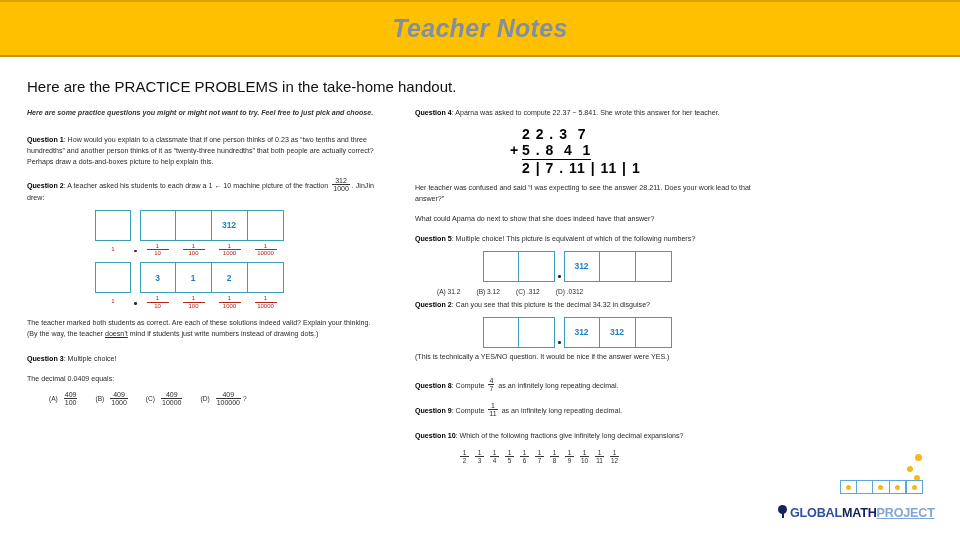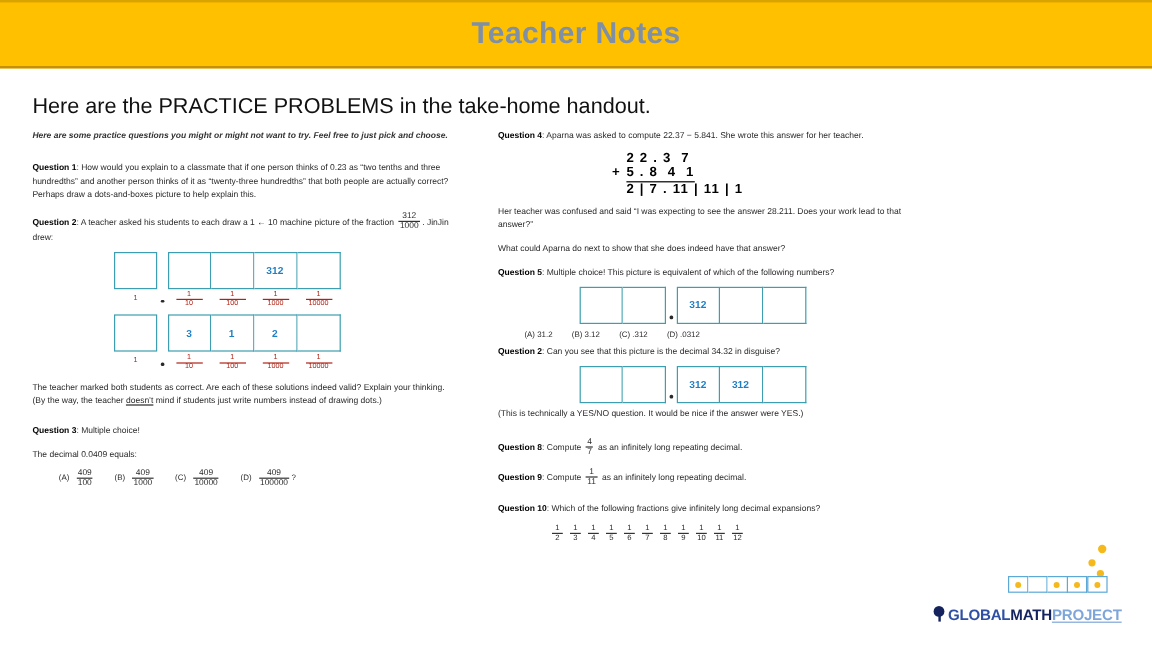--- a/index.html
+++ b/index.html
@@ -16,26 +16,27 @@
     position:absolute;left:0;top:0;width:960px;height:57px;
     background:#FFC000;
     border-top:2px solid #D9A400;
     border-bottom:2px solid #C69000;
     box-sizing:border-box;
     display:flex;align-items:center;justify-content:center;
   }
   .banner-title{
     font-size:25px;font-weight:bold;color:#7F8FA6;
     letter-spacing:.3px;
+    font-style:italic;
   }
 
   
   .intro{
     position:absolute;left:27px;top:78px;
-    font-size:18px;color:#111;
+    font-size:15px;color:#111;
   }
 
   
   .handout{
     position:absolute;left:27px;top:108px;
     width:906px;height:425px;
   }
   .col{position:absolute;top:0;width:350px;}
   .col-left{left:0;}
   .col-right{left:388px;width:345px;}
@@ -82,21 +83,21 @@
   .diagram-wrap{padding-left:68px;}
 
   
   .mc{display:flex;margin-top:6px;padding-left:22px;font-size:6.6px;color:#2a2a2a;}
   .mc .opt{display:flex;align-items:center;margin-right:16px;}
   .mc .lbl{margin-right:4px;}
 
   
   .addition{
     margin:7px 0 7px 0;padding-left:95px;
-    font-size:11px;font-weight:bold;color:#000;
+    font-size:14px;font-weight:bold;color:#000;
     font-family:"Liberation Sans", sans-serif;
     letter-spacing:1px;
   }
   .addition .row{display:flex;justify-content:flex-start;white-space:pre;}
   .addition .plus{width:12px;}
   .addition .num{border-bottom:none;}
   .addition .r2 .num{border-bottom:1.2px solid #000;padding-bottom:1px;}
   .addition .r3{padding-left:12px;}
 
   

